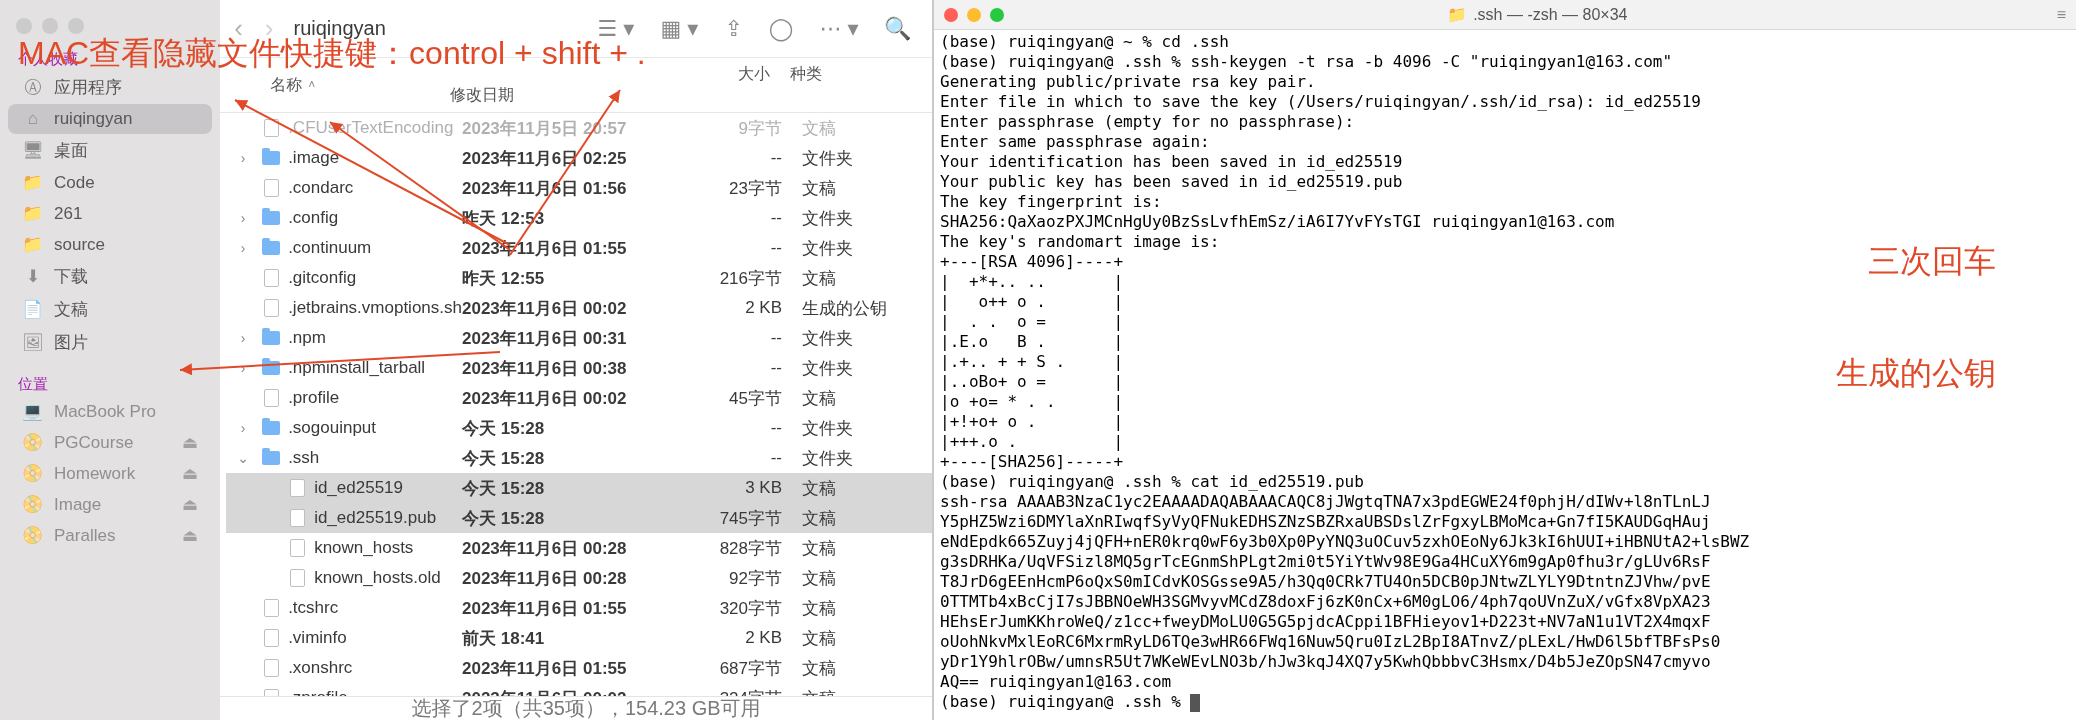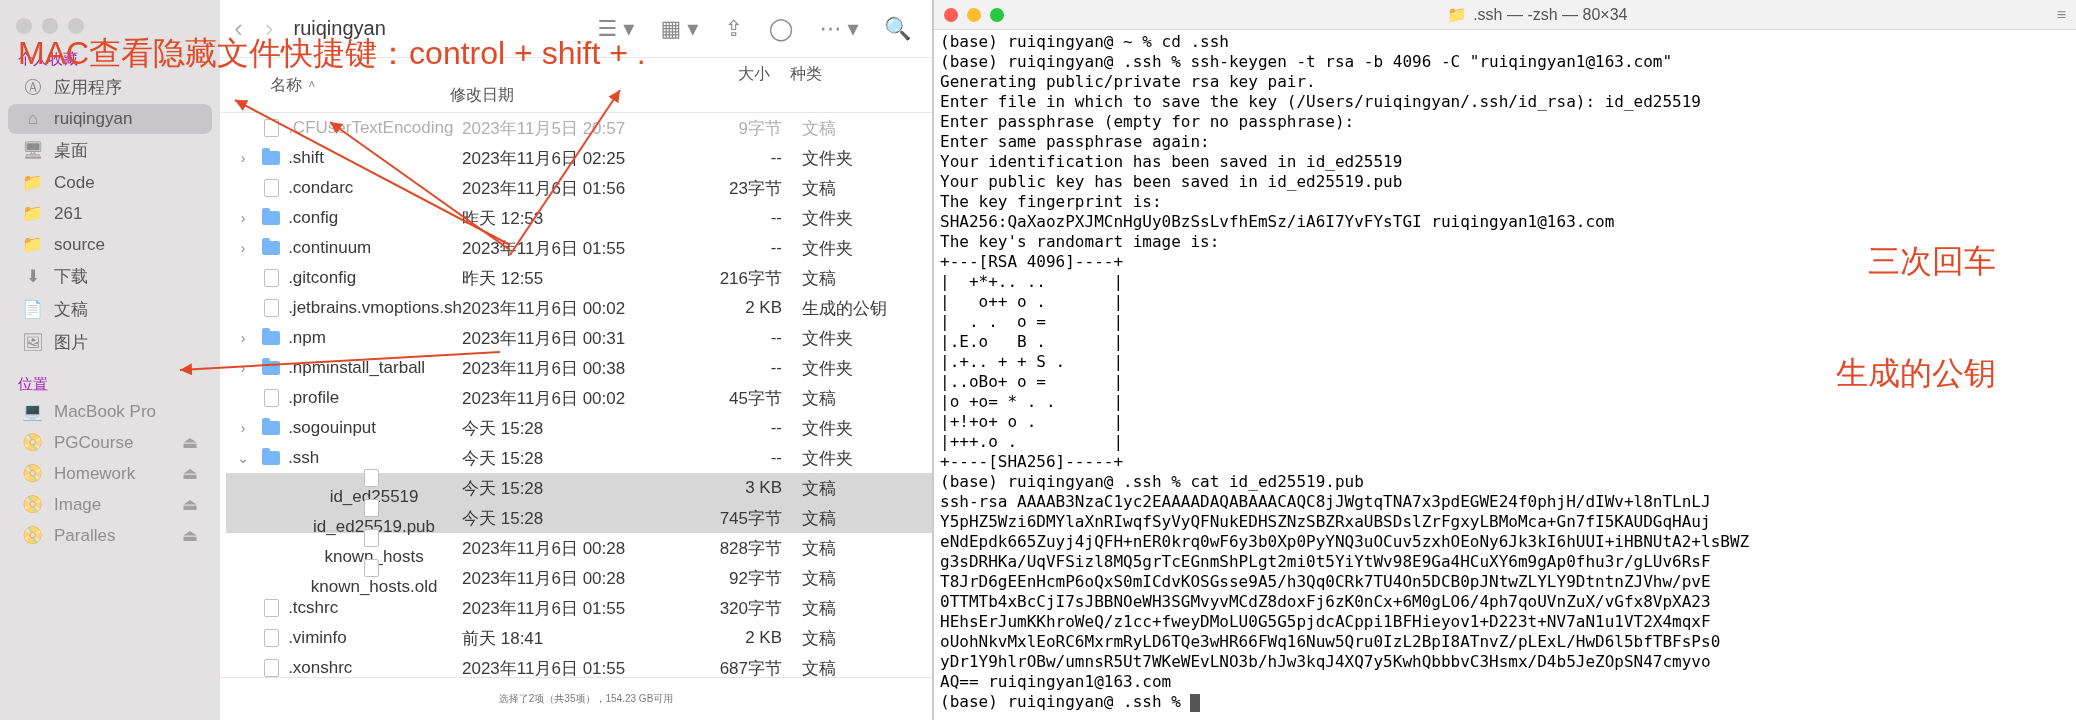--- a/index.html
+++ b/index.html
@@ -28,30 +28,30 @@
   .col-name{flex:1;display:flex;align-items:center;gap:6px;padding-left:4px;}
   .col-date{width:230px;margin-top:21px;}
   .col-size{width:110px;text-align:right;padding-right:20px;}
   .col-kind{width:130px;}
   .sort-caret{font-size:12px;color:#888;}
   .filelist{flex:1;overflow:hidden;}
   .row{display:flex;align-items:center;height:30px;font-size:17px;color:#3a3a3a;margin-left:6px;}
   .row .exp{width:34px;text-align:center;color:#8a8a8a;font-size:14px;}
   .row .icon{width:22px;display:inline-flex;justify-content:center;margin-right:6px;}
   .row .nm{flex:1;display:flex;align-items:center;color:#3a3a3a;white-space:nowrap;overflow:hidden;}
-  .row .dt{width:230px;color:#3a3a3a;}
+  .row .dt{width:230px;color:#3a3a3a;font-weight:bold;}
   .row .sz{width:110px;text-align:right;padding-right:20px;color:#3a3a3a;}
   .row .kd{width:130px;color:#3a3a3a;}
   .row.dim .nm,.row.dim .dt,.row.dim .sz,.row.dim .kd{color:#b0b0b0;}
   .row.sel{background:#d7d7d7;}
-  .row.indent1 .nm{padding-left:26px;flex-direction:column;}
+  .row.indent1 .nm{padding-left:26px;}
   .folder-ico{width:18px;height:14px;background:#78b6f6;border-radius:2px;position:relative;display:inline-block;}
   .folder-ico:before{content:"";position:absolute;top:-3px;left:0;width:8px;height:4px;background:#78b6f6;border-radius:2px 2px 0 0;}
   .file-ico{width:15px;height:18px;background:#fff;border:1px solid #bfbfbf;border-radius:2px;display:inline-block;}
-  .status{height:43px;border-top:1px solid #e4e4e4;display:flex;align-items:center;justify-content:center;font-size:10px;color:#7a7a7a;padding-left:20px;}
+  .status{height:24px;border-top:1px solid #e4e4e4;display:flex;align-items:center;justify-content:center;font-size:20px;color:#7a7a7a;padding-left:20px;}
   
   .anno-text{color:#e04a29;font-size:32px;position:absolute;text-align:right;}
   
   .term-wrap{flex:1;display:flex;flex-direction:column;background:#fff;border-left:2px solid #c9c9c9;}
   .term-title{height:30px;display:flex;align-items:center;padding:0 10px;background:#f2f2f2;border-bottom:1px solid #d7d7d7;font-size:16px;color:#4a4a4a;}
   .term-title .traffic2{display:flex;gap:9px;margin-right:14px;}
   .term-title .d2{width:14px;height:14px;border-radius:50%;}
   .tr{background:#ff5f57;} .ty{background:#febc2e;} .tg{background:#28c840;}
   .term-title .ttxt{flex:1;text-align:center;display:flex;align-items:center;justify-content:center;gap:6px;color:#555;}
   .term{flex:1;background:#fff;color:#000;font-family:Menlo,Monaco,monospace;font-size:16px;line-height:20px;padding:2px 6px;white-space:pre;overflow:hidden;position:relative;}
@@ -176,21 +176,21 @@
     <span class="dt">2023年11月5日 20:57</span>
     <span class="sz">9字节</span>
     <span class="kd">文稿</span>
             </div>
             <div class="row">
               <span class="exp">›</span>
     <span class="nm">
                 <span class="icon">
                   <span class="folder-ico"></span>
                 </span>
-                <span>.shift</span>
+                <span>.image</span>
               </span>
     <span class="dt">2023年11月6日 02:25</span>
     <span class="sz">--</span>
     <span class="kd">文件夹</span>
             </div>
             <div class="row">
               <span class="exp"></span>
     <span class="nm">
                 <span class="icon">
                   <span class="file-ico"></span>

